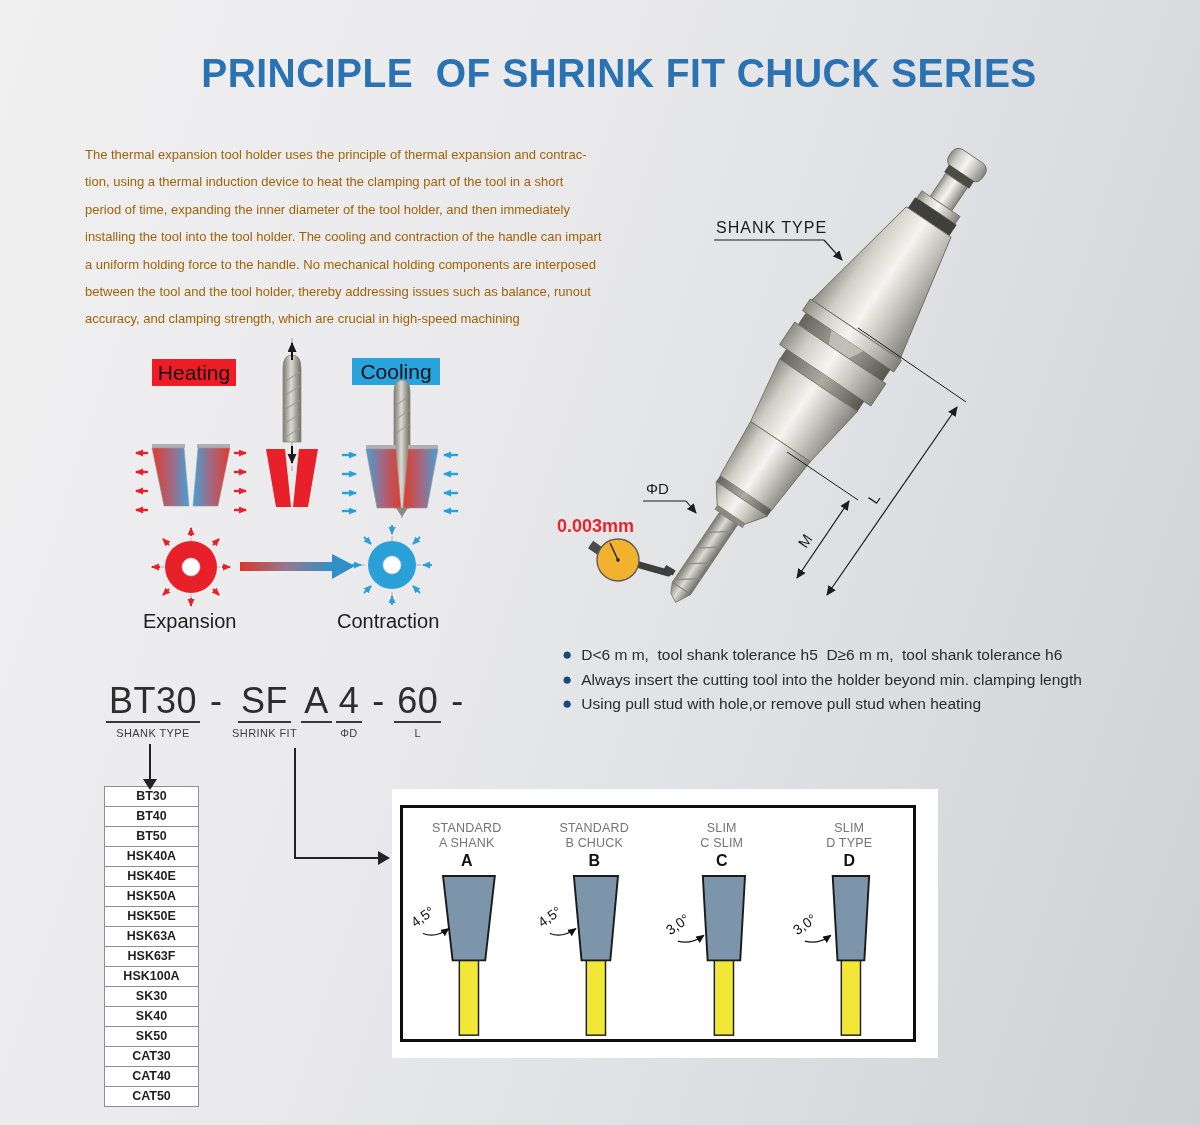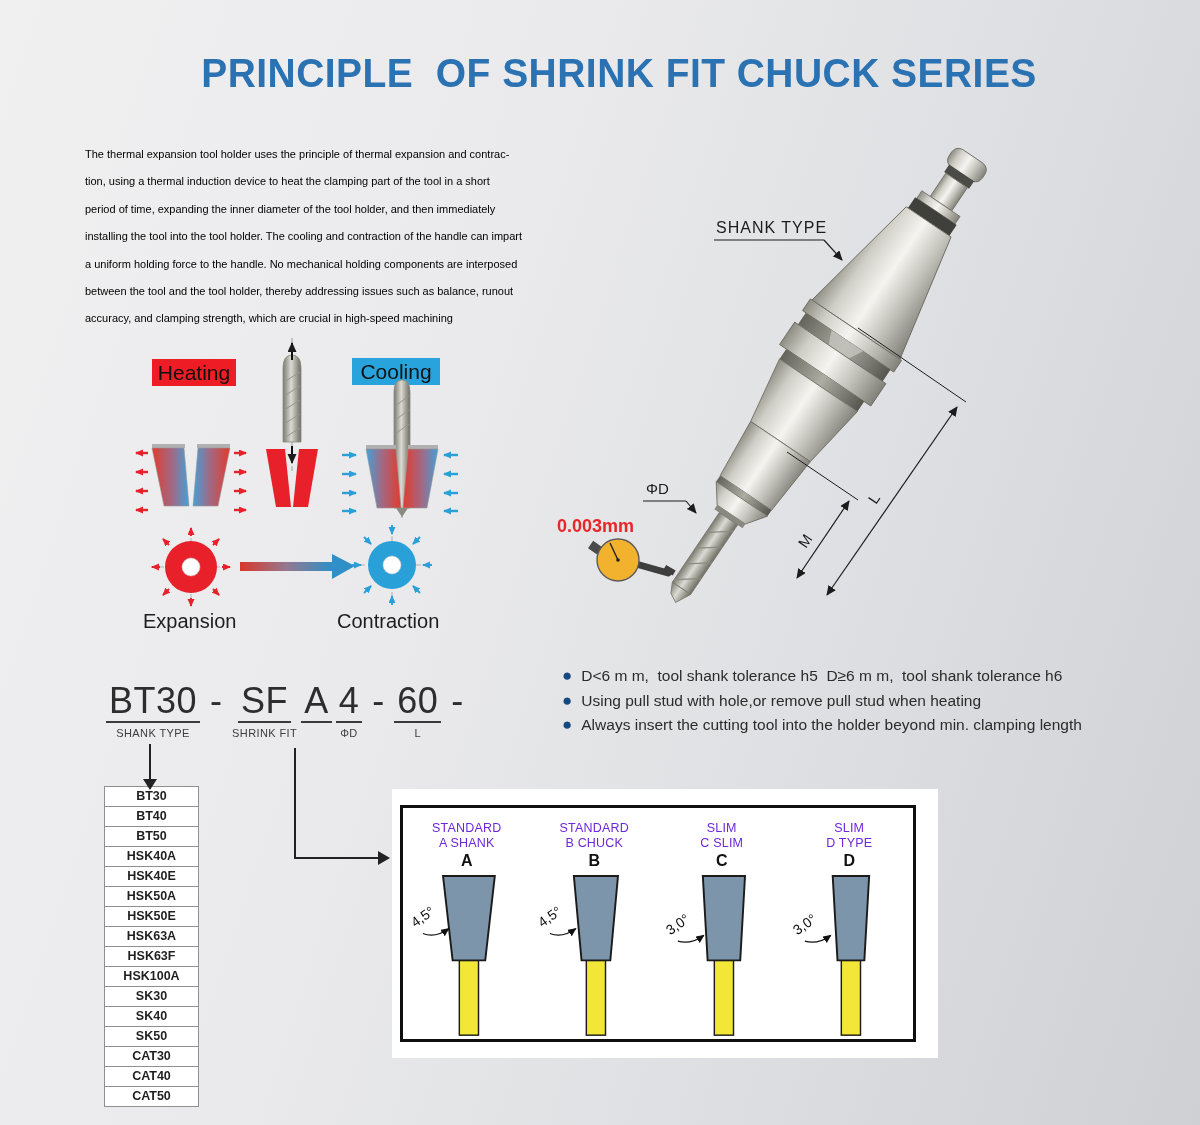--- a/index.html
+++ b/index.html
@@ -10,26 +10,26 @@
     position:relative;overflow:hidden;
   }
   .abs{position:absolute;}
   #page-title{
     left:0;right:0;top:50px;text-align:center;padding-left:40px;
     font-size:41px;font-weight:bold;color:#2b72b2;letter-spacing:.5px;
     white-space:pre;transform:scaleX(.95);z-index:2;
   }
   #intro-text{
     left:85px;top:141px;width:580px;
-    font-size:11px;line-height:27.4px;color:#000000;
+    font-size:13px;line-height:27.4px;color:#a16207;
     white-space:pre-line;z-index:2;
   }
   #figure-svg{left:0;top:0;z-index:1;pointer-events:none;}
   
-  #notes{left:562px;top:643px;width:600px;z-index:2;margin-top:21px;}
+  #notes{left:562px;top:643px;width:600px;z-index:2;}
   .note-row{font-size:15.5px;line-height:24.6px;color:#2b2b2b;white-space:pre;}
   .note-dot{color:#17497f;font-size:17px;margin-right:9px;}
   
   #part-number{left:104px;top:682px;display:flex;align-items:flex-start;z-index:2;}
   .pn-seg{display:flex;flex-direction:column;align-items:center;margin:0 2px;}
   .pn-big{font-size:36px;line-height:38px;color:#2d2d2d;letter-spacing:.5px;
           border-bottom:2px solid #3a3a3a;padding:0 3px 1px 3px;}
   .pn-label{font-size:11px;color:#3d3d3d;letter-spacing:.4px;margin-top:4px;text-align:center;max-width:74px;line-height:13px;}
   .pn-sep{font-size:36px;line-height:38px;color:#2d2d2d;margin:0 8px;}
   
@@ -44,21 +44,21 @@
   
   #shank-list{left:104px;top:786px;width:95px;z-index:2;}
   .shank-item{height:19px;line-height:19px;background:#fff;border:1px solid #8f8f8f;
     margin-top:-1px;text-align:center;font-size:12.5px;font-weight:bold;color:#1f1f1f;}
   .shank-item:first-child{margin-top:0;}
   
   #type-panel{left:392px;top:789px;width:546px;height:269px;background:#fff;z-index:2;}
   #type-panel-border{position:absolute;left:8px;top:16px;width:516px;height:237px;
     border:3px solid #0f0f0f;display:flex;justify-content:space-around;padding-top:13px;box-sizing:border-box;}
   .type-col{width:124px;display:flex;flex-direction:column;align-items:center;}
-  .type-h{font-size:12.5px;line-height:15px;color:#6d28d9;text-align:center;letter-spacing:.2px;}
+  .type-h{font-size:12.5px;line-height:15px;color:#737373;text-align:center;letter-spacing:.2px;}
   .type-letter{font-size:16px;font-weight:bold;color:#111;line-height:18px;margin-top:1px;}
   .type-svg{margin-top:4px;}
 </style>
 </head>
 <body>
 
 <div class="abs" id="page-title">PRINCIPLE  OF SHRINK FIT CHUCK SERIES</div>
 
 <div class="abs" id="intro-text">The thermal expansion tool holder uses the principle of thermal expansion and contrac-
 tion, using a thermal induction device to heat the clamping part of the tool in a short
@@ -272,22 +272,22 @@
     <line x1="858" y1="328" x2="966" y2="402" stroke-width="1"></line>
     <line x1="849" y1="501" x2="797" y2="578" stroke-width="1.2" marker-start="url(#mB)" marker-end="url(#mB)"></line>
     <line x1="957" y1="407" x2="827" y2="595" stroke-width="1.2" marker-start="url(#mB)" marker-end="url(#mB)"></line>
   </g>
   <text x="806" y="549" font-size="15" fill="#1c1c1c" transform="rotate(-56 806 549)">M</text>
   <text x="876" y="505" font-size="15" fill="#1c1c1c" transform="rotate(-56 876 505)">L</text>
 </svg>
 
 <div class="abs" id="notes">
   <div class="note-row"><span class="note-dot">●</span><span>D&lt;6 m m,  tool shank tolerance h5  D≥6 m m,  tool shank tolerance h6</span></div>
+  <div class="note-row"><span class="note-dot">●</span><span>Always insert the cutting tool into the holder beyond min. clamping length</span></div>
   <div class="note-row"><span class="note-dot">●</span><span>Using pull stud with hole,or remove pull stud when heating</span></div>
-  <div class="note-row"><span class="note-dot">●</span><span>Always insert the cutting tool into the holder beyond min. clamping length</span></div>
 </div>
 
 <div class="abs" id="part-number">
   <div class="pn-seg">
     <span class="pn-big">BT30</span>
     <span class="pn-label">SHANK TYPE</span>
   </div>
   <span class="pn-sep">-</span>
   <div class="pn-seg">
     <span class="pn-big">SF</span>

